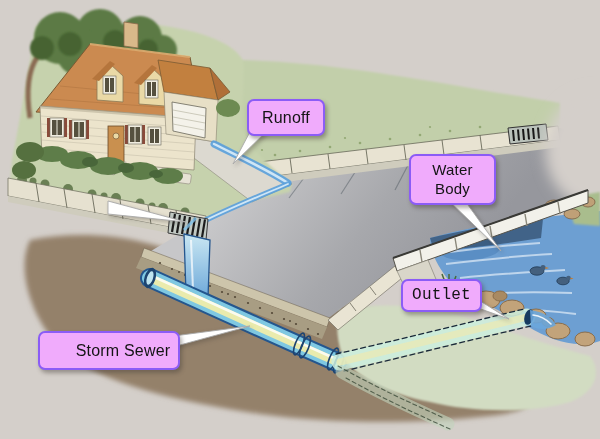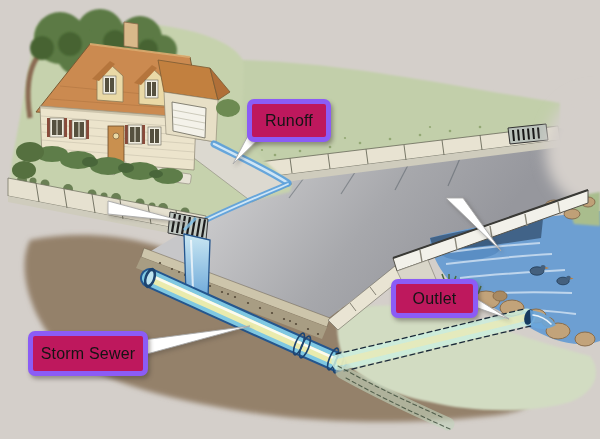--- a/index.html
+++ b/index.html
@@ -2,30 +2,30 @@
 <html><head>
 <meta charset="utf-8">
 <style>
   html,body{margin:0;padding:0;background:#d4cfca;font-family:"Liberation Sans",sans-serif;}
   .canvas{position:relative;width:600px;height:439px;overflow:hidden;background:#d4cfca;}
   svg.scene{position:absolute;left:0;top:0;display:block;}
   .tail{filter:drop-shadow(2px 2px 2px rgba(70,64,58,.35));}
   .callout{
     position:absolute;z-index:5;display:flex;flex-direction:column;
     align-items:center;justify-content:center;
-    background:#be185d;border:5px solid #8b5cf6;border-radius:7px;
+    background:#f0abfc;border:2px solid #8b5cf6;border-radius:7px;
     box-shadow:2px 3px 4px rgba(70,64,58,.45);
     color:#141414;text-align:center;font-size:16px;letter-spacing:.2px;
   }
   .callout .l{display:block;line-height:1.22;}
   #cb-runoff{left:247px;top:99px;width:74px;height:33px;}
   #cb-inlet{left:36px;top:189px;width:76px;height:31px;}
   #cb-waterbody{left:409px;top:154px;width:83px;height:47px;font-size:15px;}
-  #cb-outlet{left:391px;top:279px;width:77px;height:29px;}
-  #cb-stormsewer{left:28px;top:331px;width:110px;height:35px;}
+  #cb-outlet{left:401px;top:279px;width:77px;height:29px;font-family:Liberation Mono, monospace;}
+  #cb-stormsewer{left:38px;top:331px;width:110px;height:35px;padding-left:28px;}
 </style>
 </head>
 <body>
 
 <div class="canvas">
 <svg class="scene" width="600" height="439" viewBox="0 0 600 439">
   <defs>
     <filter id="b1" x="-20%" y="-20%" width="140%" height="140%">
           <feGaussianBlur stdDeviation="1.2"></feGaussianBlur>
         </filter>
@@ -402,19 +402,23 @@
     <polygon class="tail" points="108,201 108,214 186,222"></polygon>
     <polygon class="tail" points="446,198 463,198 501,251"></polygon>
     <polygon class="tail" points="461,289 461,302 509,319"></polygon>
     <polygon class="tail" points="143,340 143,355 250,326"></polygon>
   </g>
 </svg>
 
   <div class="callout" id="cb-runoff">
     <span class="l">Runoff</span>
   </div>
+  <div class="callout" id="cb-waterbody">
+    <span class="l">Water</span>
+    <span class="l">Body</span>
+  </div>
   <div class="callout" id="cb-outlet">
     <span class="l">Outlet</span>
   </div>
   <div class="callout" id="cb-stormsewer">
     <span class="l">Storm Sewer</span>
   </div>
 </div>
 
 </body></html>

